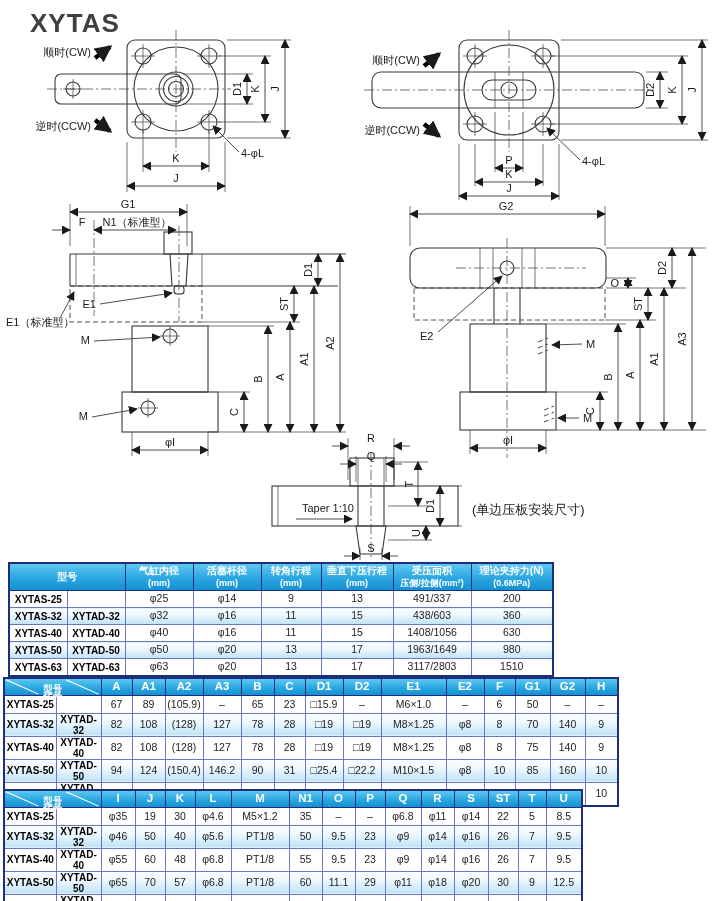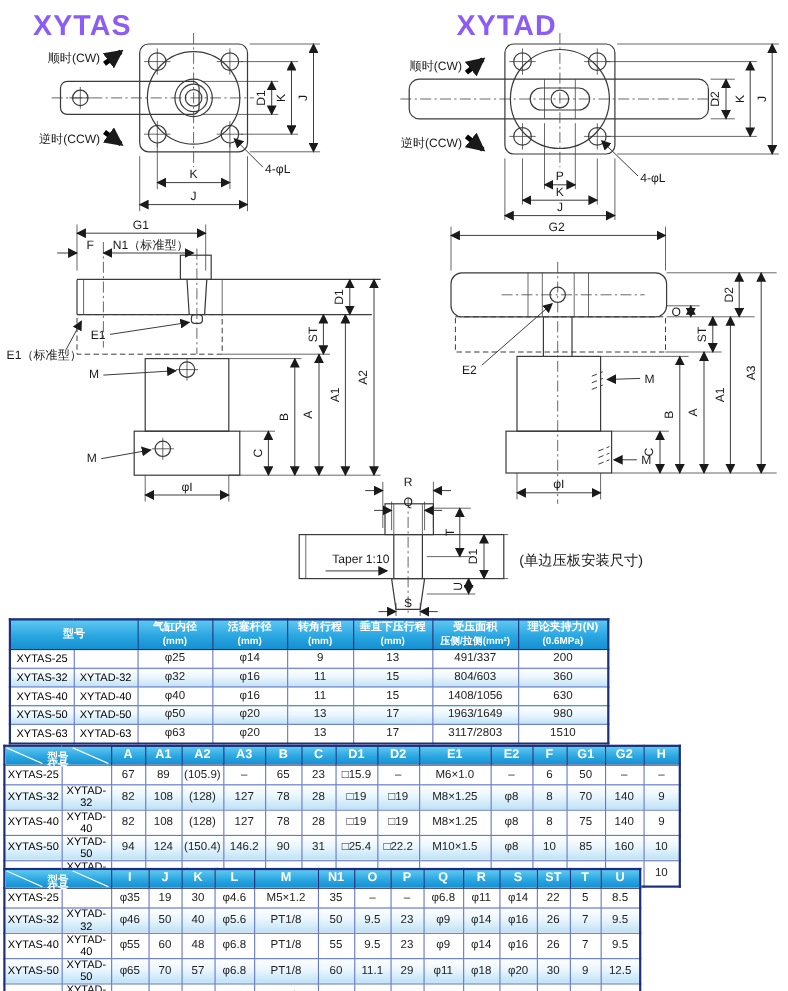--- a/index.html
+++ b/index.html
@@ -1,18 +1,18 @@
 <!DOCTYPE html>
 <html><head>
 <meta charset="utf-8">
 <style>
   html,body{margin:0;padding:0;background:#fff;}
   #page{position:relative;width:716px;height:901px;background:#fff;overflow:hidden;
         font-family:"Liberation Sans",sans-serif;color:#111;}
-  .title{position:absolute;font-size:26px;font-weight:bold;letter-spacing:1px;color:#8b5cf6;}
+  .title{position:absolute;font-size:26px;font-weight:bold;letter-spacing:1px;color:#404040;}
   #title-xytas{left:30px;top:8px;}
   #title-xytad{left:415px;top:8px;}
   svg{position:absolute;overflow:visible;}
   .ol{stroke:#3a3a3a;stroke-width:1.1;fill:none;}
   .xl{stroke:#3a3a3a;stroke-width:0.7;fill:none;}
   .dl{stroke:#3a3a3a;stroke-width:0.9;fill:none;}
   .cl{stroke:#3a3a3a;stroke-width:0.7;fill:none;stroke-dasharray:10 3 2 3;}
   .ph{stroke:#3a3a3a;stroke-width:0.9;fill:none;stroke-dasharray:5 3;}
   .fatline{stroke:#000;stroke-width:4.5;fill:none;}
   .dt{font:11px "Liberation Sans",sans-serif;fill:#1a1a1a;}
@@ -21,21 +21,21 @@
   
   table.spec{position:absolute;border-collapse:collapse;table-layout:fixed;
              border:2px solid #1d2f7c;background:#fff;}
   table.spec th{background:linear-gradient(180deg,#5ec8f1 0%,#2aa6e1 55%,#1590d1 100%);
                 color:#fff;border:1px solid #1d2f7c;font-size:10px;font-weight:bold;
                 padding:1px 0;line-height:1.2;}
   table.spec th.letter{font-size:11.5px;}
   table.spec td{border:1px solid #6577c5;text-align:center;font-size:10.5px;
                 padding:0;height:16px;line-height:1.1;color:#222;background:#fff;}
   #t2 td,#t3 td{height:17px;}
-  table.spec td.model{font-weight:normal;font-size:10px;color:#000;}
+  table.spec td.model{font-weight:bold;font-size:10px;color:#000;}
   table.spec tr.alt td{background:linear-gradient(180deg,#ffffff 0%,#eaf6fd 45%,#bfe2f6 100%);}
   th.corner{position:relative;padding:0;}
   .ctop,.cbot{position:absolute;left:0;right:0;text-align:center;font-size:9.5px;color:#fff;}
   .ctop{top:11px;} .cbot{bottom:0px;}
   svg.cslash{position:absolute;left:0;top:0;width:100%;height:100%;}
   .hsub{font-size:9px;font-weight:bold;}
 </style>
 </head>
 <body>
 
@@ -56,21 +56,20 @@
         </g>
       <g id="holesym">
           <circle r="7" class="ol"></circle>
           <line x1="-10" y1="0" x2="10" y2="0" class="xl"></line>
           <line x1="0" y1="-10" x2="0" y2="10" class="xl"></line>
         </g>
     </defs>
   </svg>
 
   <div class="title" id="title-xytas">XYTAS</div>
-  <div class="title" id="title-xytad">XYTAD</div>
 
   <svg style="left:35px;top:26px" width="305" height="172" viewBox="0 0 305 172">
     <g>
       <rect x="92" y="14" width="98" height="98" rx="8" class="ol"></rect>
       <circle cx="141" cy="63" r="42" class="ol"></circle>
       <use href="#boltsym" x="108" y="30"></use>
         <use href="#boltsym" x="174" y="30"></use>
       <use href="#boltsym" x="108" y="96"></use>
         <use href="#boltsym" x="174" y="96"></use>
       <rect x="20" y="48" width="126" height="30" rx="6" class="ol"></rect>
@@ -371,21 +370,21 @@
           <td>491/337</td>
           <td>200</td>
         </tr>
         <tr class="alt">
           <td class="model">XYTAS-32</td>
           <td class="model">XYTAD-32</td>
           <td>φ32</td>
           <td>φ16</td>
           <td>11</td>
           <td>15</td>
-          <td>804/603</td>
+          <td>438/603</td>
           <td>360</td>
         </tr>
         <tr>
           <td class="model">XYTAS-40</td>
           <td class="model">XYTAD-40</td>
           <td>φ40</td>
           <td>φ16</td>
           <td>11</td>
           <td>15</td>
           <td>1408/1056</td>

